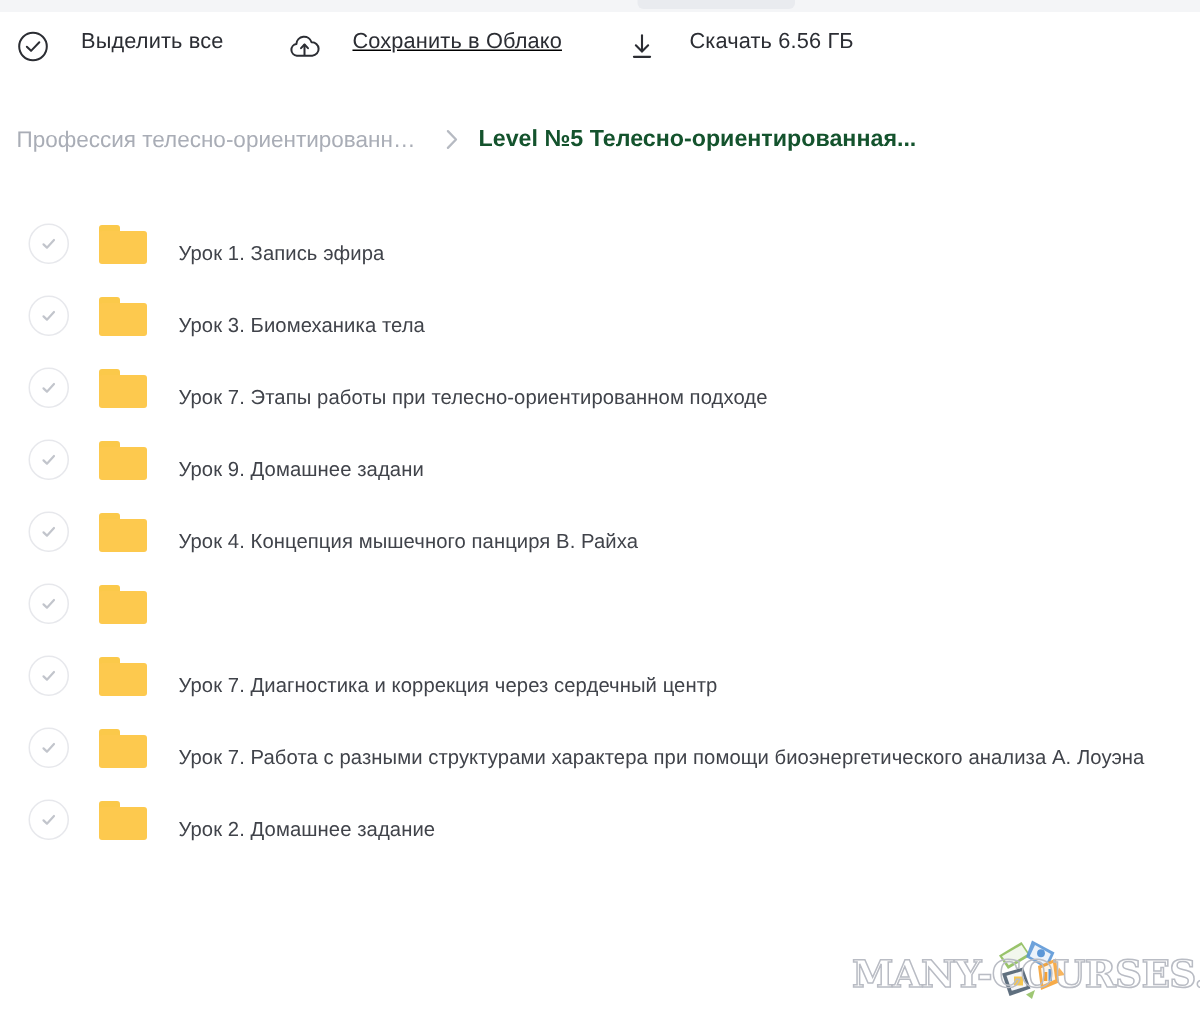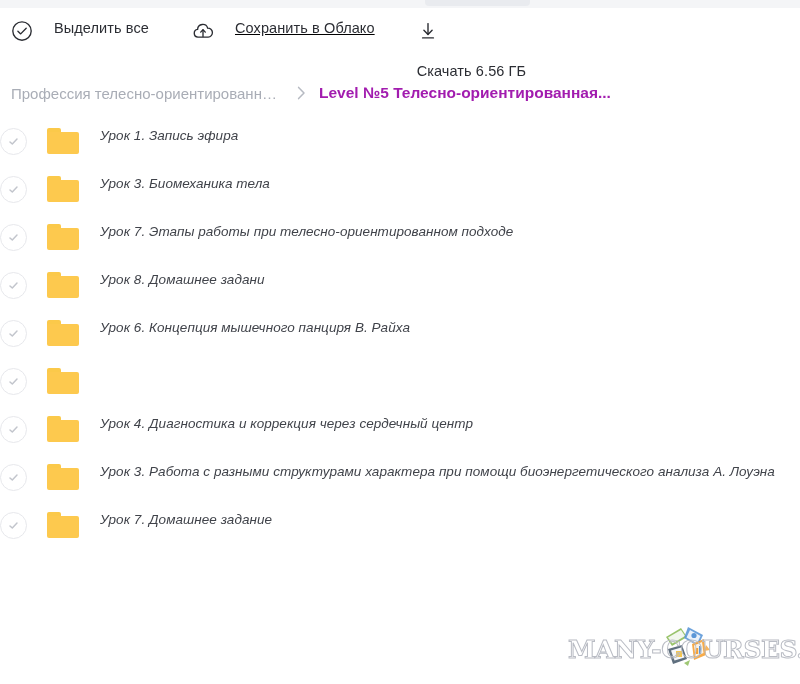--- a/index.html
+++ b/index.html
@@ -45,21 +45,21 @@
   }
   .tb-action {
     display: flex;
     gap: 21px;
     cursor: pointer;
     user-select: none;
     height: 34px;
   }
   .tb-action:nth-child(1) { margin-left: 11px; }
   .tb-action:nth-child(2) { margin-left: 43px; text-decoration: underline; }
-  .tb-action:nth-child(3) { margin-left: 42px; flex-direction: column; }
+  .tb-action:nth-child(3) { margin-left: 42px; }
   .tb-label {
     font-size: 14.5px;
     color: #2b2d33;
     letter-spacing: .1px;
     white-space: nowrap;
   }
   .tb-icon {
     width: 22px; height: 22px;
     display: block;
     flex: 0 0 auto;
@@ -88,41 +88,41 @@
   .bc-sep {
     margin: 0 13px 0 14px;
     color: #b6bac2;
     font-size: 15px;
     line-height: 1;
     display: flex;
     align-items: center;
   }
   .bc-current {
     font-size: 15.5px;
-    color: #a21caf;
+    color: #14532d;
     font-weight: 600;
     white-space: nowrap;
     max-width: 300px;
     overflow: hidden;
     text-overflow: ellipsis;
   }
 
   
   .file-list {
     position: absolute;
     top: 128px;
     left: 0;
     width: 800px;
   }
   .file-row {
     height: 48px;
     display: flex;
-    align-items: flex-start;
+    align-items: flex-end;
+    padding-left: 19px;
     cursor: default;
-    font-style: italic;
   }
   .check-circle {
     width: 25px; height: 25px;
     border-radius: 50%;
     border: 1px solid #e7e8ec;
     background: #fff;
     flex: 0 0 auto;
     display: flex;
     align-items: center;
     justify-content: center;
@@ -287,85 +287,85 @@
   <div class="file-row">
     <span class="check-circle">
       <svg width="13" height="13" viewBox="0 0 13 13">
         <path d="M3 6.9 L5.3 9.1 L10 4" fill="none" stroke="#c2c5cc" stroke-width="1.45" stroke-linecap="round" stroke-linejoin="round"></path>
       </svg>
     </span>
     <span class="folder-icon">
       <span class="tab"></span>
         <span class="body"></span>
     </span>
-    <span class="file-name">Урок 8. Домашнее задани</span>
-  </div>
-
-  <div class="file-row">
-    <span class="check-circle">
-      <svg width="13" height="13" viewBox="0 0 13 13">
-        <path d="M3 6.9 L5.3 9.1 L10 4" fill="none" stroke="#c2c5cc" stroke-width="1.45" stroke-linecap="round" stroke-linejoin="round"></path>
-      </svg>
-    </span>
-    <span class="folder-icon">
-      <span class="tab"></span>
-        <span class="body"></span>
-    </span>
-    <span class="file-name">Урок 6. Концепция мышечного панциря В. Райха</span>
-  </div>
-
-  <div class="file-row">
-    <span class="check-circle">
-      <svg width="13" height="13" viewBox="0 0 13 13">
-        <path d="M3 6.9 L5.3 9.1 L10 4" fill="none" stroke="#c2c5cc" stroke-width="1.45" stroke-linecap="round" stroke-linejoin="round"></path>
-      </svg>
-    </span>
-    <span class="folder-icon">
-      <span class="tab"></span>
-        <span class="body"></span>
-    </span>
-  </div>
-
-  <div class="file-row">
-    <span class="check-circle">
-      <svg width="13" height="13" viewBox="0 0 13 13">
-        <path d="M3 6.9 L5.3 9.1 L10 4" fill="none" stroke="#c2c5cc" stroke-width="1.45" stroke-linecap="round" stroke-linejoin="round"></path>
-      </svg>
-    </span>
-    <span class="folder-icon">
-      <span class="tab"></span>
-        <span class="body"></span>
-    </span>
-    <span class="file-name">Урок 4. Диагностика и коррекция через сердечный центр</span>
-  </div>
-
-  <div class="file-row">
-    <span class="check-circle">
-      <svg width="13" height="13" viewBox="0 0 13 13">
-        <path d="M3 6.9 L5.3 9.1 L10 4" fill="none" stroke="#c2c5cc" stroke-width="1.45" stroke-linecap="round" stroke-linejoin="round"></path>
-      </svg>
-    </span>
-    <span class="folder-icon">
-      <span class="tab"></span>
-        <span class="body"></span>
-    </span>
-    <span class="file-name">Урок 3. Работа с разными структурами характера при помощи биоэнергетического анализа А. Лоуэна</span>
-  </div>
-
-  <div class="file-row">
-    <span class="check-circle">
-      <svg width="13" height="13" viewBox="0 0 13 13">
-        <path d="M3 6.9 L5.3 9.1 L10 4" fill="none" stroke="#c2c5cc" stroke-width="1.45" stroke-linecap="round" stroke-linejoin="round"></path>
-      </svg>
-    </span>
-    <span class="folder-icon">
-      <span class="tab"></span>
-        <span class="body"></span>
-    </span>
-    <span class="file-name">Урок 7. Домашнее задание</span>
+    <span class="file-name">Урок 9. Домашнее задани</span>
+  </div>
+
+  <div class="file-row">
+    <span class="check-circle">
+      <svg width="13" height="13" viewBox="0 0 13 13">
+        <path d="M3 6.9 L5.3 9.1 L10 4" fill="none" stroke="#c2c5cc" stroke-width="1.45" stroke-linecap="round" stroke-linejoin="round"></path>
+      </svg>
+    </span>
+    <span class="folder-icon">
+      <span class="tab"></span>
+        <span class="body"></span>
+    </span>
+    <span class="file-name">Урок 4. Концепция мышечного панциря В. Райха</span>
+  </div>
+
+  <div class="file-row">
+    <span class="check-circle">
+      <svg width="13" height="13" viewBox="0 0 13 13">
+        <path d="M3 6.9 L5.3 9.1 L10 4" fill="none" stroke="#c2c5cc" stroke-width="1.45" stroke-linecap="round" stroke-linejoin="round"></path>
+      </svg>
+    </span>
+    <span class="folder-icon">
+      <span class="tab"></span>
+        <span class="body"></span>
+    </span>
+  </div>
+
+  <div class="file-row">
+    <span class="check-circle">
+      <svg width="13" height="13" viewBox="0 0 13 13">
+        <path d="M3 6.9 L5.3 9.1 L10 4" fill="none" stroke="#c2c5cc" stroke-width="1.45" stroke-linecap="round" stroke-linejoin="round"></path>
+      </svg>
+    </span>
+    <span class="folder-icon">
+      <span class="tab"></span>
+        <span class="body"></span>
+    </span>
+    <span class="file-name">Урок 7. Диагностика и коррекция через сердечный центр</span>
+  </div>
+
+  <div class="file-row">
+    <span class="check-circle">
+      <svg width="13" height="13" viewBox="0 0 13 13">
+        <path d="M3 6.9 L5.3 9.1 L10 4" fill="none" stroke="#c2c5cc" stroke-width="1.45" stroke-linecap="round" stroke-linejoin="round"></path>
+      </svg>
+    </span>
+    <span class="folder-icon">
+      <span class="tab"></span>
+        <span class="body"></span>
+    </span>
+    <span class="file-name">Урок 7. Работа с разными структурами характера при помощи биоэнергетического анализа А. Лоуэна</span>
+  </div>
+
+  <div class="file-row">
+    <span class="check-circle">
+      <svg width="13" height="13" viewBox="0 0 13 13">
+        <path d="M3 6.9 L5.3 9.1 L10 4" fill="none" stroke="#c2c5cc" stroke-width="1.45" stroke-linecap="round" stroke-linejoin="round"></path>
+      </svg>
+    </span>
+    <span class="folder-icon">
+      <span class="tab"></span>
+        <span class="body"></span>
+    </span>
+    <span class="file-name">Урок 2. Домашнее задание</span>
   </div>
 
 </div>
 
 <div class="watermark">
   <span class="wm-logo">
     <svg width="64" height="64" viewBox="0 0 64 64">
 
       <g opacity="0.92">
 

